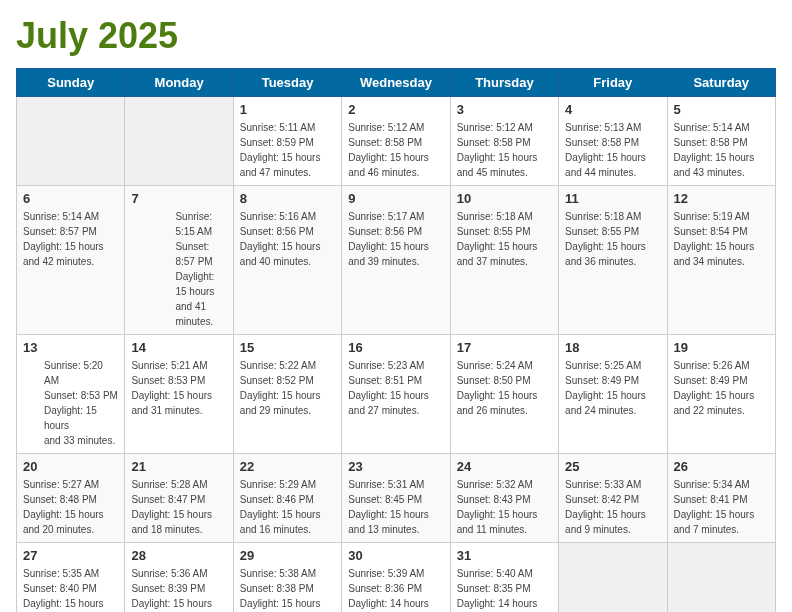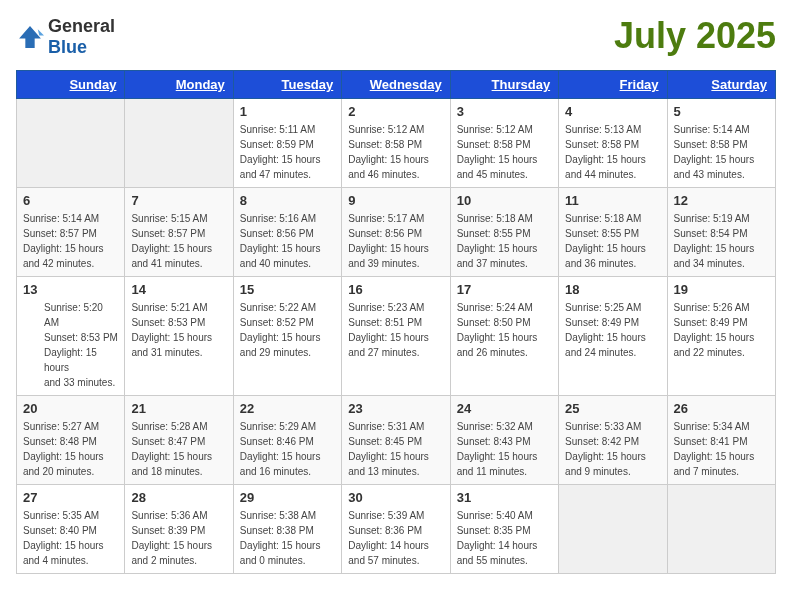--- a/index.html
+++ b/index.html
@@ -47,28 +47,27 @@
     .location {
       font-size: 14px;
       color: #555;
     }
     table {
       width: 100%;
       border-collapse: collapse;
       table-layout: fixed;
     }
     thead tr th {
-      background: #1d4ed8;
+      background: #0369a1;
       color: #fff;
-      text-align: right;
+      text-align: center;
       padding: 6px 8px;
       font-size: 13px;
       font-weight: bold;
       border: 1px solid #1e5a9e;
-      text-decoration: underline;
     }
     tbody tr td {
       border: 1px solid #ccc;
       vertical-align: top;
       padding: 5px 6px;
       font-size: 10.5px;
       color: #333;
       height: 88px;
       background: #fff;
     }
@@ -87,30 +86,20 @@
       line-height: 1.5;
     }
     .empty-cell {
       background: #f0f0f0 !important;
     }
   </style>
 </head>
 <body>
 
 <div class="header">
-  <div class="logo">
-    <svg class="logo-icon" viewBox="0 0 36 36">
-      <polygon points="18,4 32,20 24,20 24,32 12,32 12,20 4,20" fill="#2a6db5"></polygon>
-      <polygon points="28,8 36,16 30,16" fill="#5ba3e0"></polygon>
-    </svg>
-    <div>
-      <span class="logo-text-general">General</span><br>
-      <span class="logo-text-blue">Blue</span>
-    </div>
-  </div>
   <div class="title-block">
     <div class="month-title">July 2025</div>
   </div>
 </div>
 
 <table>
   <thead>
     <tr id="weekday-header">
         <th>Sunday</th>
         <th>Monday</th>
@@ -164,21 +153,21 @@
       <tr>
         <td>
           <div class="day-number">6</div>
           <div class="day-info" style="white-space: pre-line;">Sunrise: 5:14 AM
 Sunset: 8:57 PM
 Daylight: 15 hours
 and 42 minutes.</div>
         </td>
         <td>
           <div class="day-number">7</div>
-          <div class="day-info" style="white-space: pre-line;">Sunrise: 5:15 AM
+          <div class="day-info" style="white-space: pre-line; margin-left: 44px;">Sunrise: 5:15 AM
 Sunset: 8:57 PM
 Daylight: 15 hours
 and 41 minutes.</div>
         </td>
         <td>
           <div class="day-number">8</div>
           <div class="day-info" style="white-space: pre-line;">Sunrise: 5:16 AM
 Sunset: 8:56 PM
 Daylight: 15 hours
 and 40 minutes.</div>

